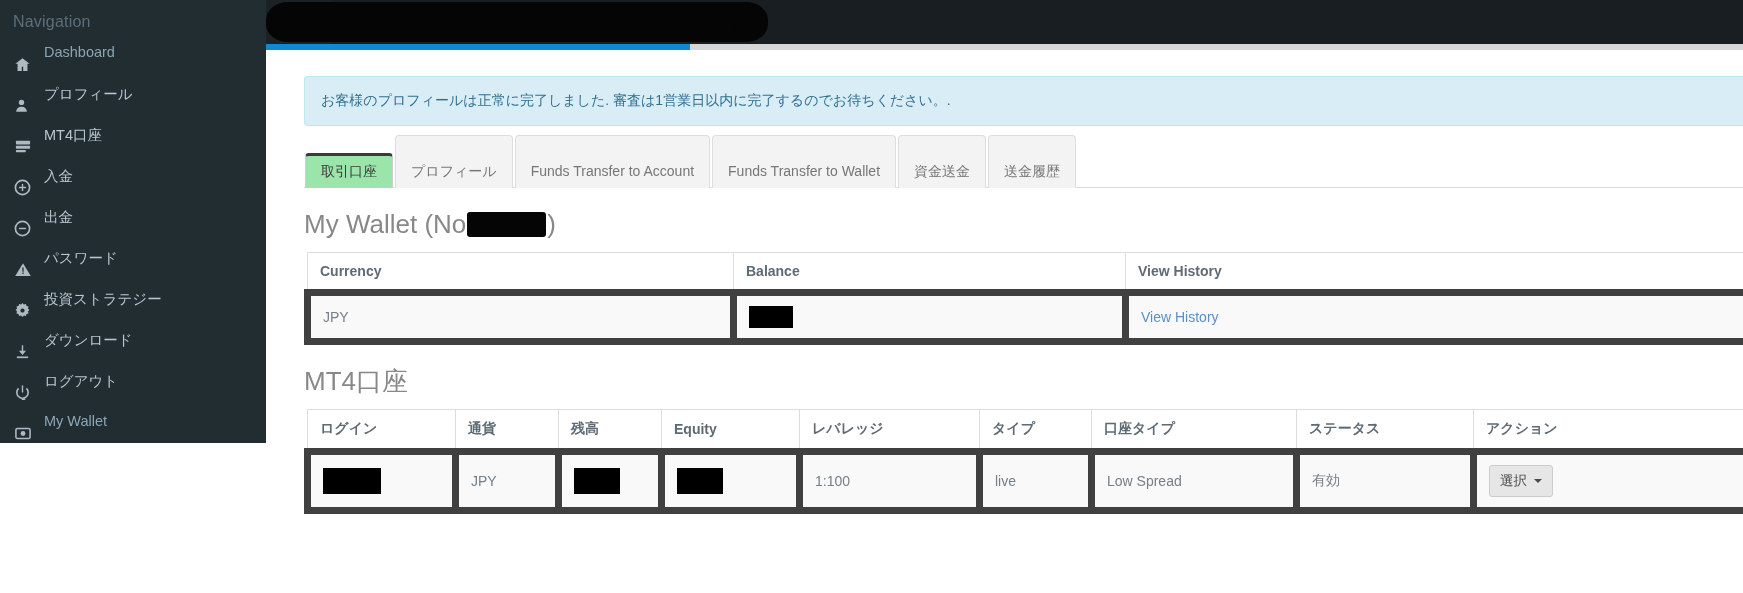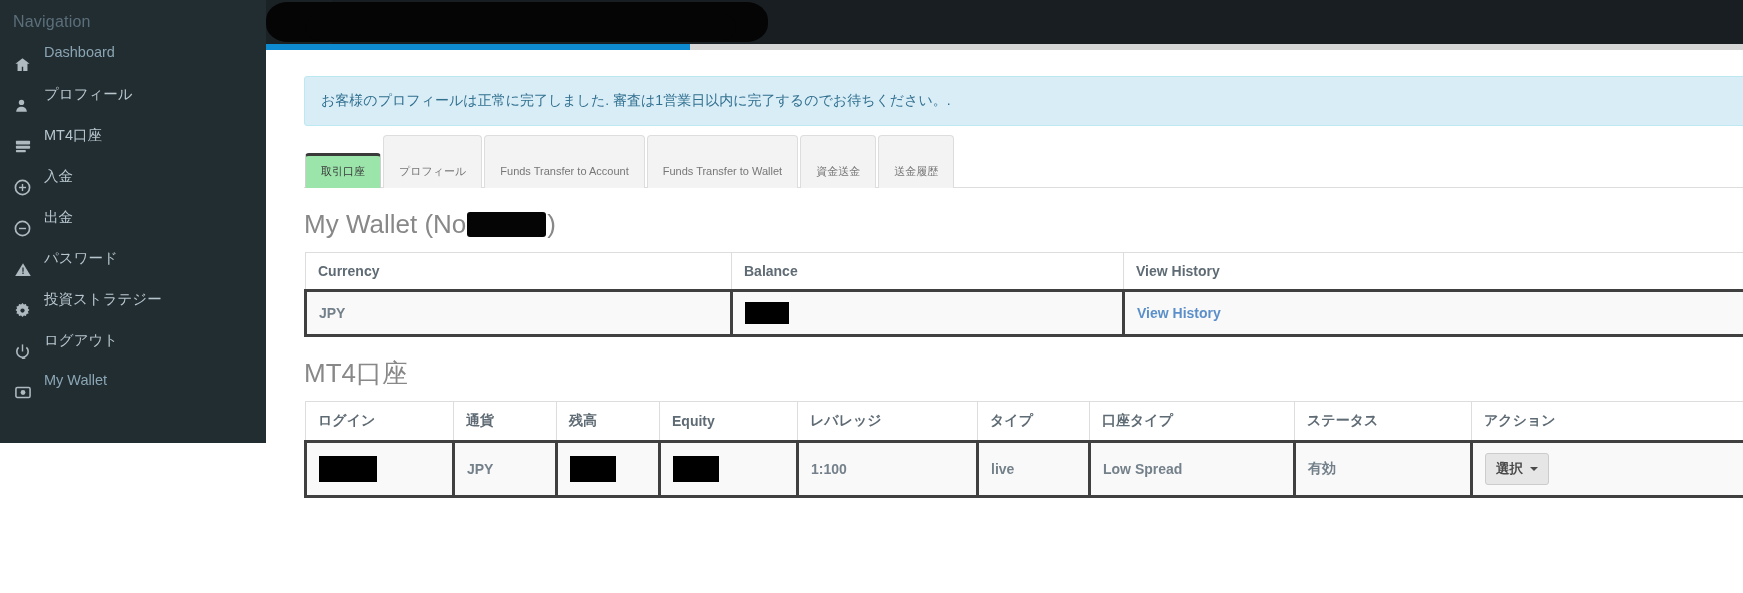--- a/index.html
+++ b/index.html
@@ -140,21 +140,21 @@
   
   .nav-tabs {
     display: flex;
     align-items: flex-end;
     border-bottom: 1px solid #dddddd;
     width: 1455px;
     height: 37px;
     padding-left: 1px;
   }
   .tab {
-    font-size: 11px;
+    font-size: 14px;
     color: #777777;
     background: #f3f3f3;
     border: 1px solid #dddddd;
     border-bottom: none;
     border-radius: 4px 4px 0 0;
     padding: 26px 15px 8px 15px;
     margin-right: 2px;
     line-height: 18px;
     cursor: pointer;
     position: relative;
@@ -201,25 +201,24 @@
     color: #5f6b74;
     padding: 10px 12px;
     border: 1px solid #dddddd;
     background: #ffffff;
     height: 36px;
   }
   table.grid td {
     font-size: 14px;
     color: #74808a;
     padding: 10px 12px;
-    border: 3px solid #404040;
+    border: 7px solid #404040;
     background: #f9f9f9;
     height: 37px;
     vertical-align: middle;
-    font-weight: bold;
   }
   table.grid td.tall { height: 47px; }
   a.link-blue {
     color: #5b8fc9;
     text-decoration: none;
     font-size: 14px;
   }
   .cell-redaction {
     display: inline-block;
     background: #000000;
@@ -325,20 +324,29 @@
     <div class="nav-item">
       <span class="nav-icon">
         <svg width="17" height="17" viewBox="0 0 24 24">
             <path d="M12 1.5l2 2.2 2.8-1 .9 2.9 2.9.9-1 2.8 2.2 2-2.2 2 1 2.8-2.9.9-.9 2.9-2.8-1-2 2.2-2-2.2-2.8 1-.9-2.9-2.9-.9 1-2.8-2.2-2 2.2-2-1-2.8 2.9-.9.9-2.9 2.8 1z"></path>
             <circle cx="12" cy="12" r="3" fill="#222d32"></circle>
           </svg>
       </span>
       <span class="nav-label">投資ストラテジー</span>
     </div>
 
+    <div class="nav-item">
+      <span class="nav-icon">
+        <svg width="17" height="17" viewBox="0 0 24 24">
+            <path d="M11 3h2v8h4l-5 6-5-6h4z"></path>
+            <path d="M4 19h16v2.4H4z"></path>
+          </svg>
+      </span>
+      <span class="nav-label">ダウンロード</span>
+    </div>
 
     <div class="nav-item">
       <span class="nav-icon">
         <svg width="17" height="17" viewBox="0 0 24 24">
             <path d="M11 2h2v10h-2z"></path>
             <path d="M12 4.6a8.5 8.5 0 1 0 0 17 8.5 8.5 0 0 0 0-17z" fill="none" stroke="#aeb9c0" stroke-width="2.3" stroke-dasharray="5 40" stroke-dashoffset="20"></path>
             <path d="M6.5 6.3a8 8 0 1 0 11 0" fill="none" stroke="#aeb9c0" stroke-width="2.3"></path>
           </svg>
       </span>
       <span class="nav-label">ログアウト</span>

